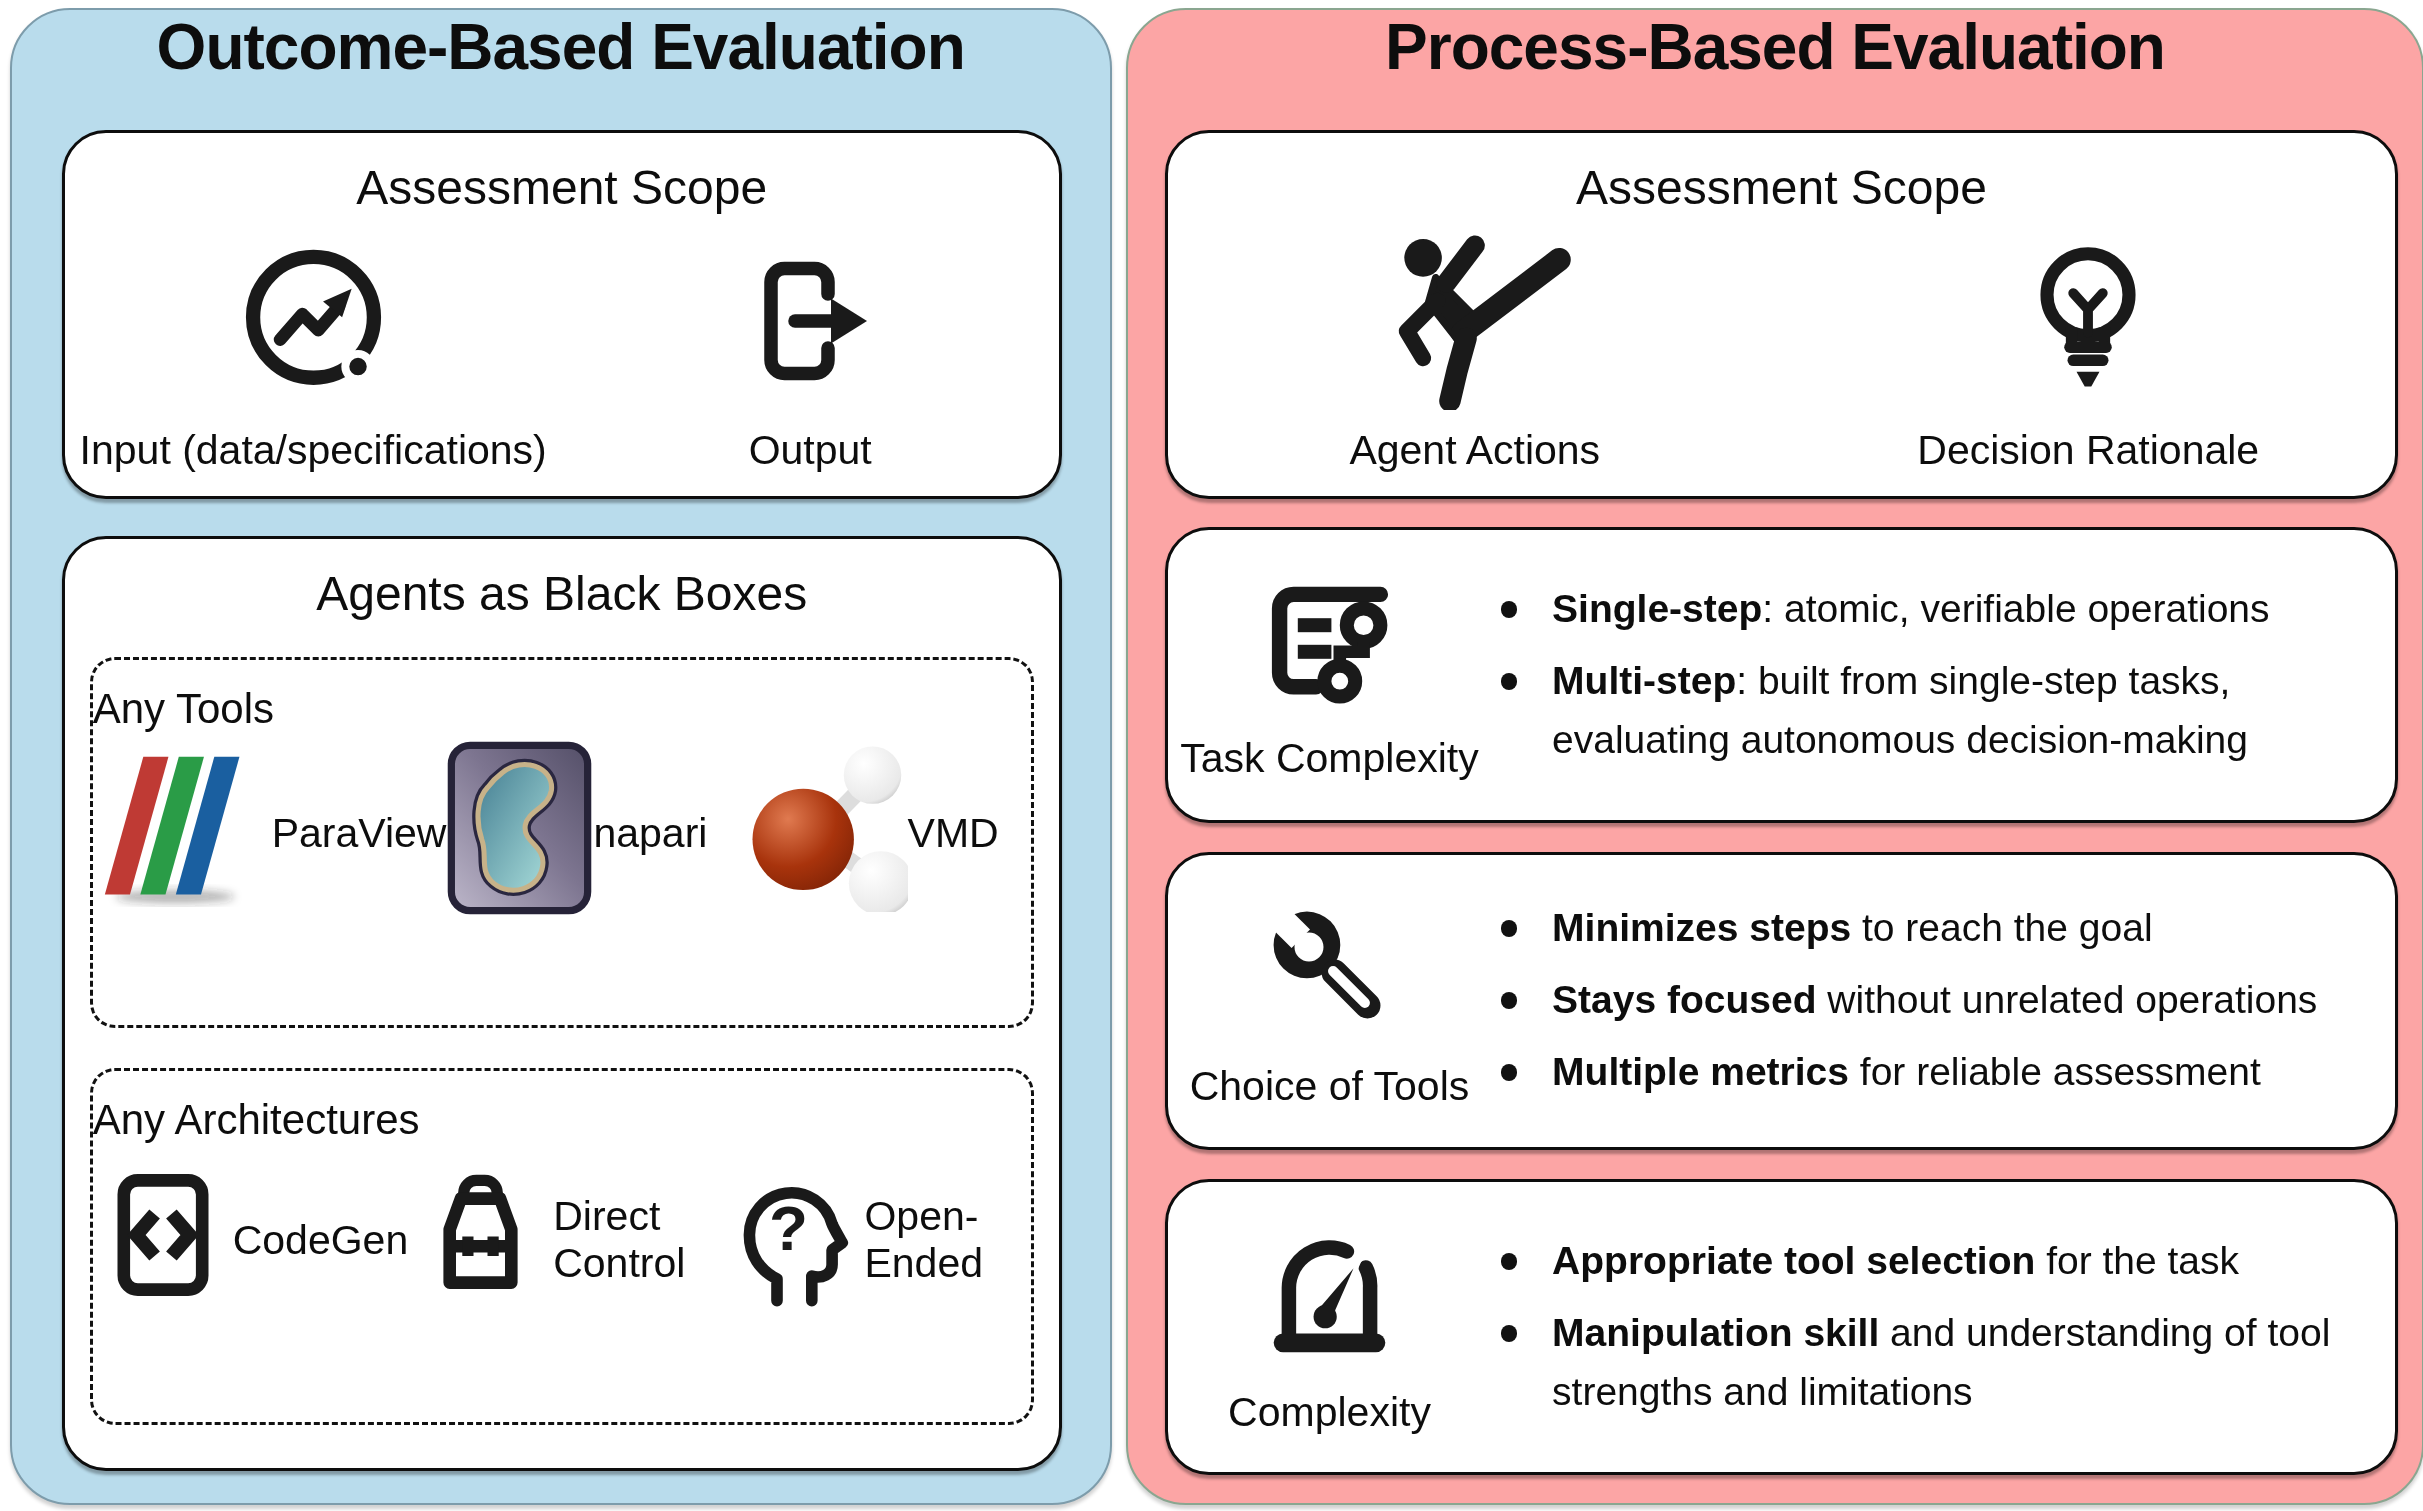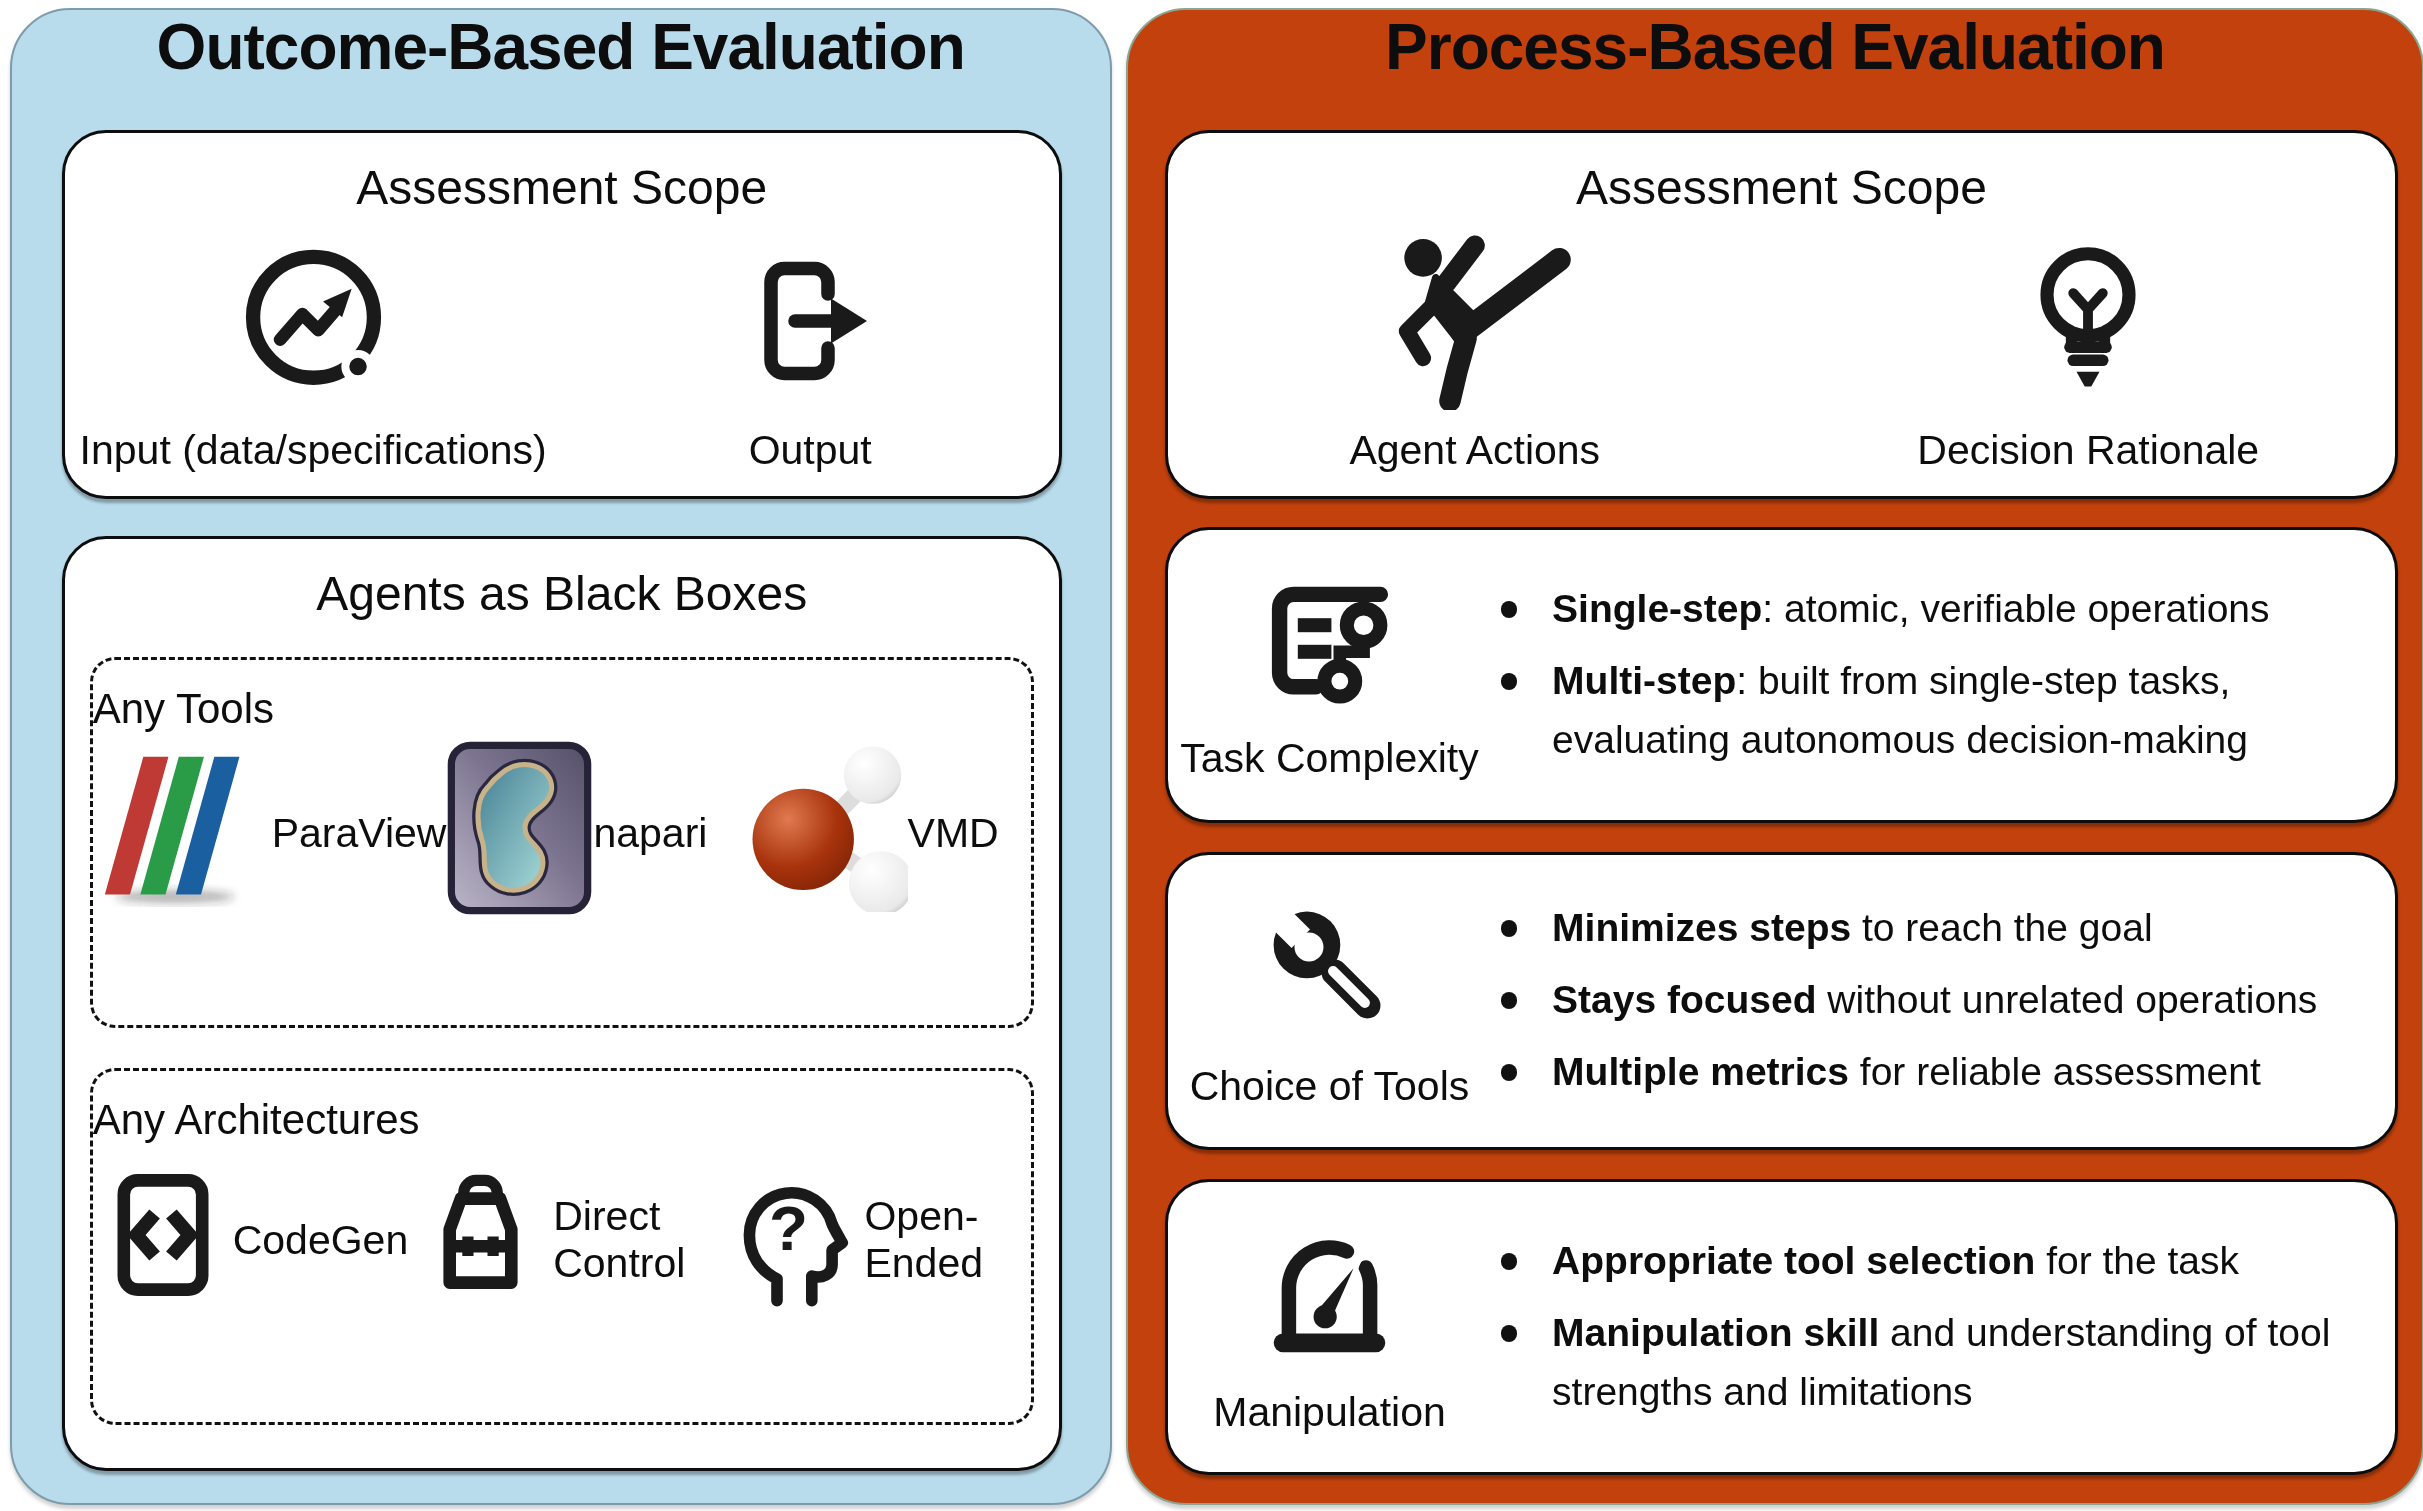--- a/index.html
+++ b/index.html
@@ -3,21 +3,21 @@
 <meta charset="utf-8">
 <style>
   html,body{margin:0;padding:0;background:#ffffff;}
   #stage{position:relative;width:2423px;height:1511px;overflow:hidden;
          font-family:"Liberation Sans", sans-serif;color:#0d0d0d;}
 
   
   .panel{position:absolute;top:7.7px;height:1493px;border-radius:60px;
          box-shadow:0 3.9px 3.9px rgba(0,0,0,0.18);}
   #left-panel{left:9.7px;width:1098px;background:#b9dcec;border:2.9px solid #7d9cab;}
-  #right-panel{left:1126px;width:1294px;background:#c2410c;border:2.9px solid #8aa690;}
+  #right-panel{left:1126px;width:1294px;background:#fca5a5;border:2.9px solid #8aa690;}
 
   .panel-title{text-align:center;font-weight:bold;font-size:64px;
                letter-spacing:-1px;}
 
   
   .wbox{position:absolute;background:#ffffff;border:3.9px solid #0d0d0d;
         border-radius:44px;box-shadow:0 3.9px 2.9px rgba(0,0,0,0.30);}
 
   .box-heading{text-align:center;font-size:48px;margin-top:27px;}
 
@@ -302,21 +302,21 @@
         <div class="crit-left">
           <div>
             <svg width="145" height="145" viewBox="0 0 100 100">
               <path class="ic" d="M22 80 V46 A28 28 0 0 1 62 21" fill="none" stroke-width="10" stroke-linecap="round"></path>
               <path class="ic" d="M75 32 A28 28 0 0 1 78 46 V80" fill="none" stroke-width="10" stroke-linecap="round"></path>
               <path class="ic" d="M18 84 H82" stroke-width="13" stroke-linecap="round"></path>
               <polygon points="72,24 54,65 44,70 42,59" fill="#1a1a1a" stroke="#ffffff" stroke-width="3"></polygon>
               <circle cx="47" cy="66" r="8" fill="#1a1a1a"></circle>
             </svg>
           </div>
-          <div class="crit-label">Manipulation</div>
+          <div class="crit-label">Complexity</div>
         </div>
         <div class="crit-bullets">
           <div class="bullet">
             <span class="dot"></span>
             <p><strong>Appropriate tool selection</strong><span> for the task</span></p>
           </div>
           <div class="bullet">
             <span class="dot"></span>
             <p><strong>Manipulation skill</strong><span> and understanding of tool strengths and limitations</span></p>
           </div>

